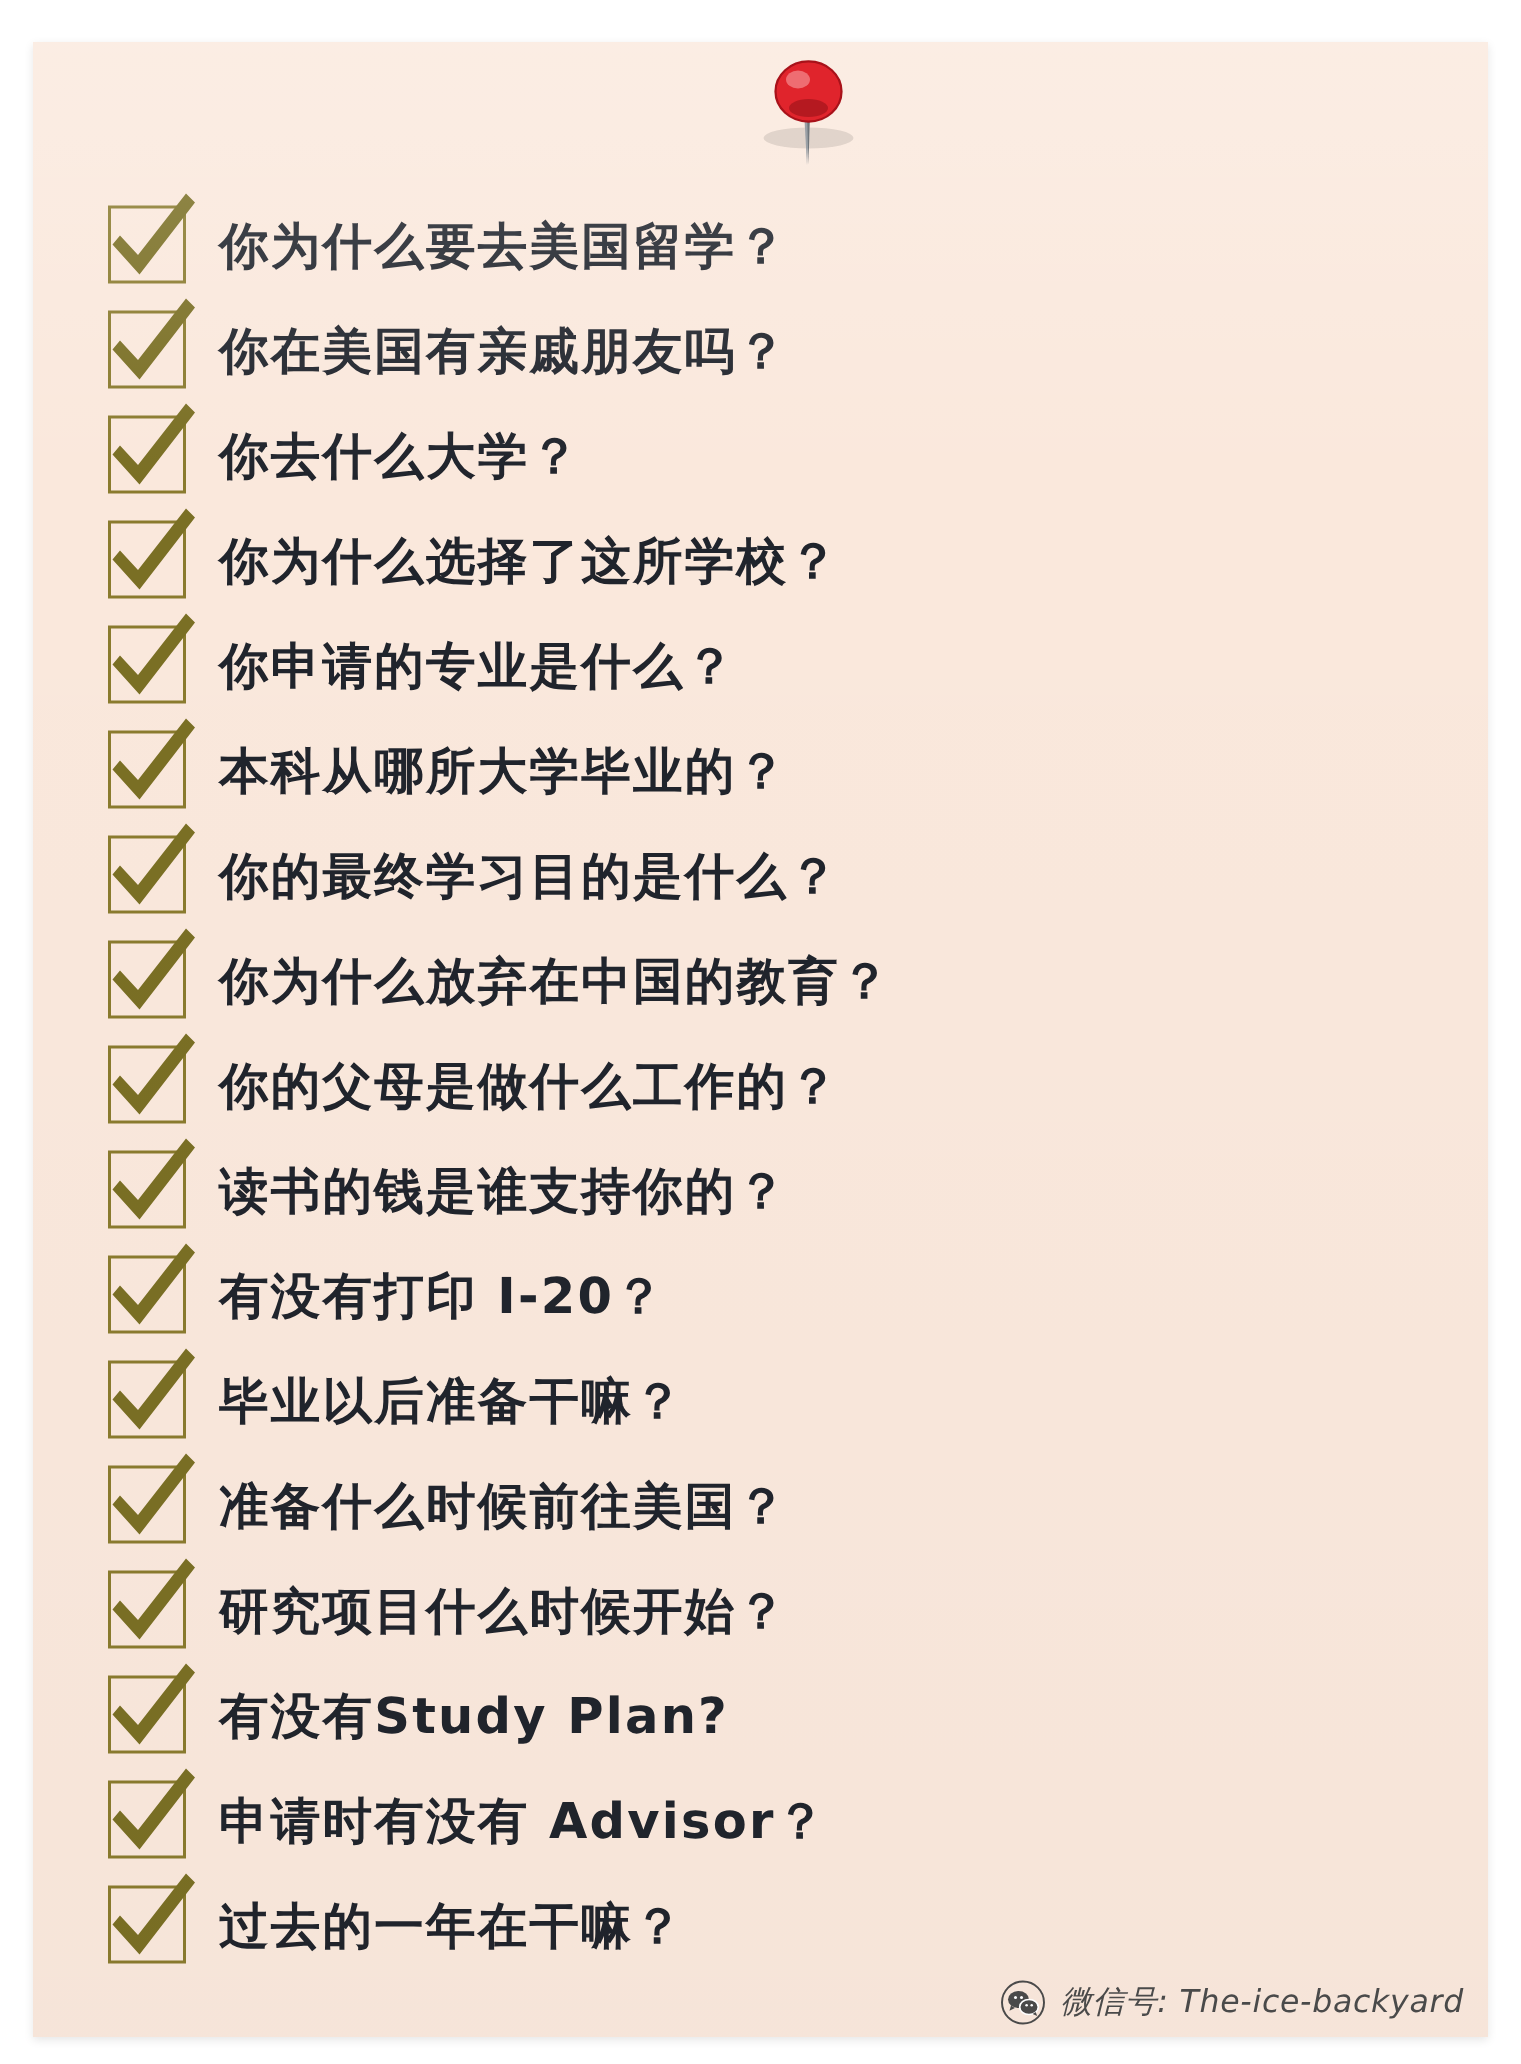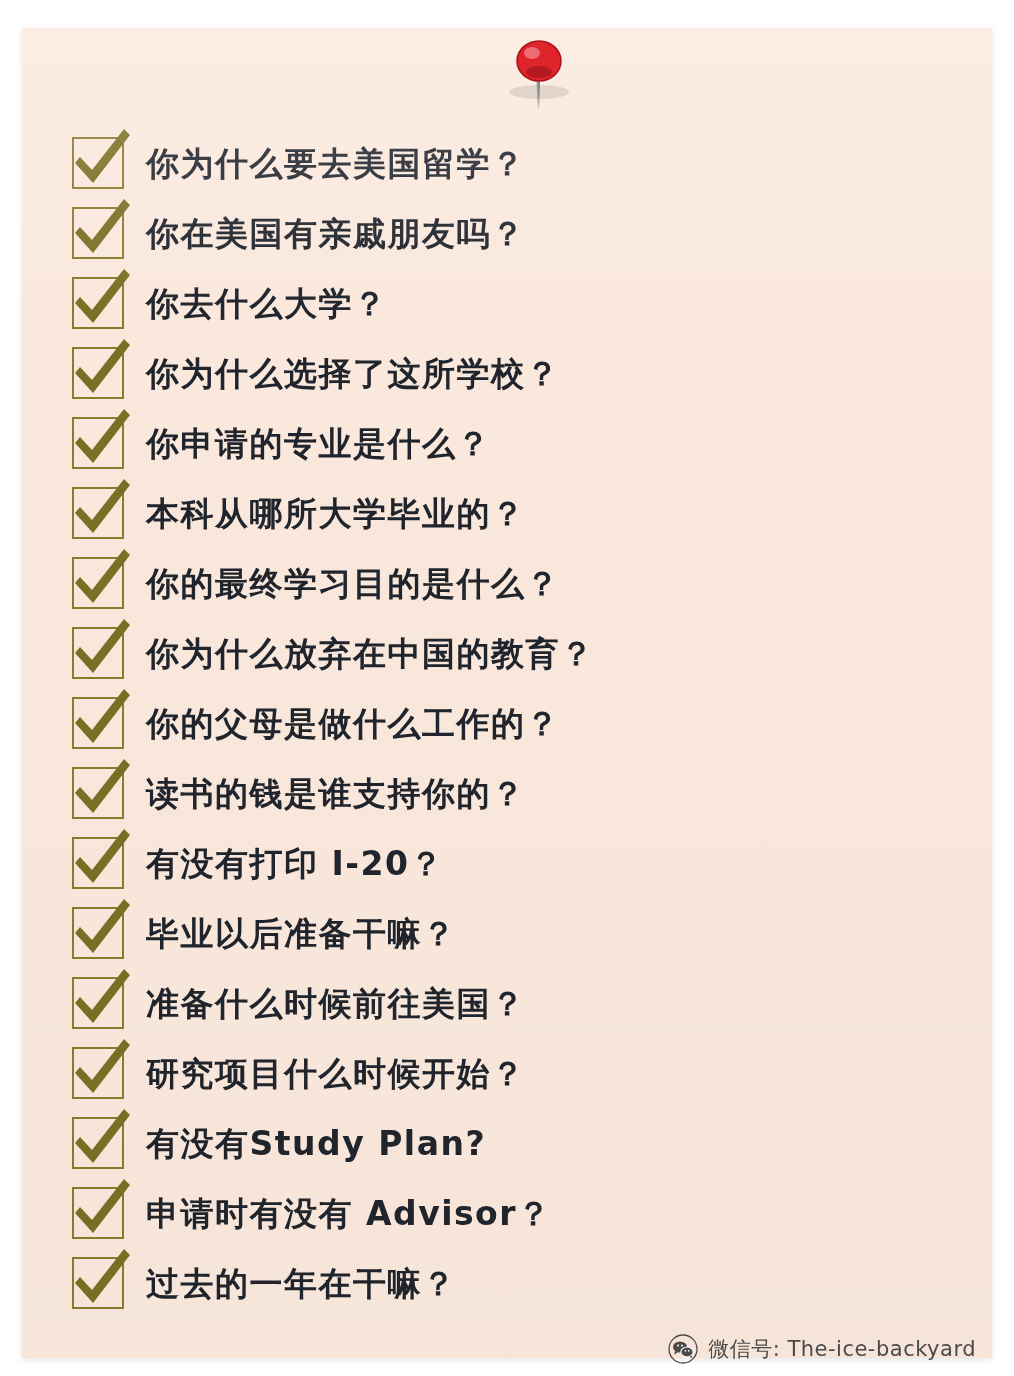--- a/index.html
+++ b/index.html
@@ -82,25 +82,25 @@
     color: #20242c;
     letter-spacing: 1.5px;
     white-space: nowrap;
     line-height: 1;
   }
 
   
   .footer {
     position: absolute;
     right: 38px;
-    bottom: 12px;
+    bottom: 26px;
     display: flex;
-    align-items: center;
     gap: 10px;
     z-index: 6;
+    font-style: italic;
   }
   .footer-text {
     font-family: "DejaVu Sans", "Liberation Sans", sans-serif;
     font-size: 21px;
     color: #4a4a4a;
     letter-spacing: 0.5px;
     white-space: nowrap;
   }
   .wechat-icon {
     width: 30px;

